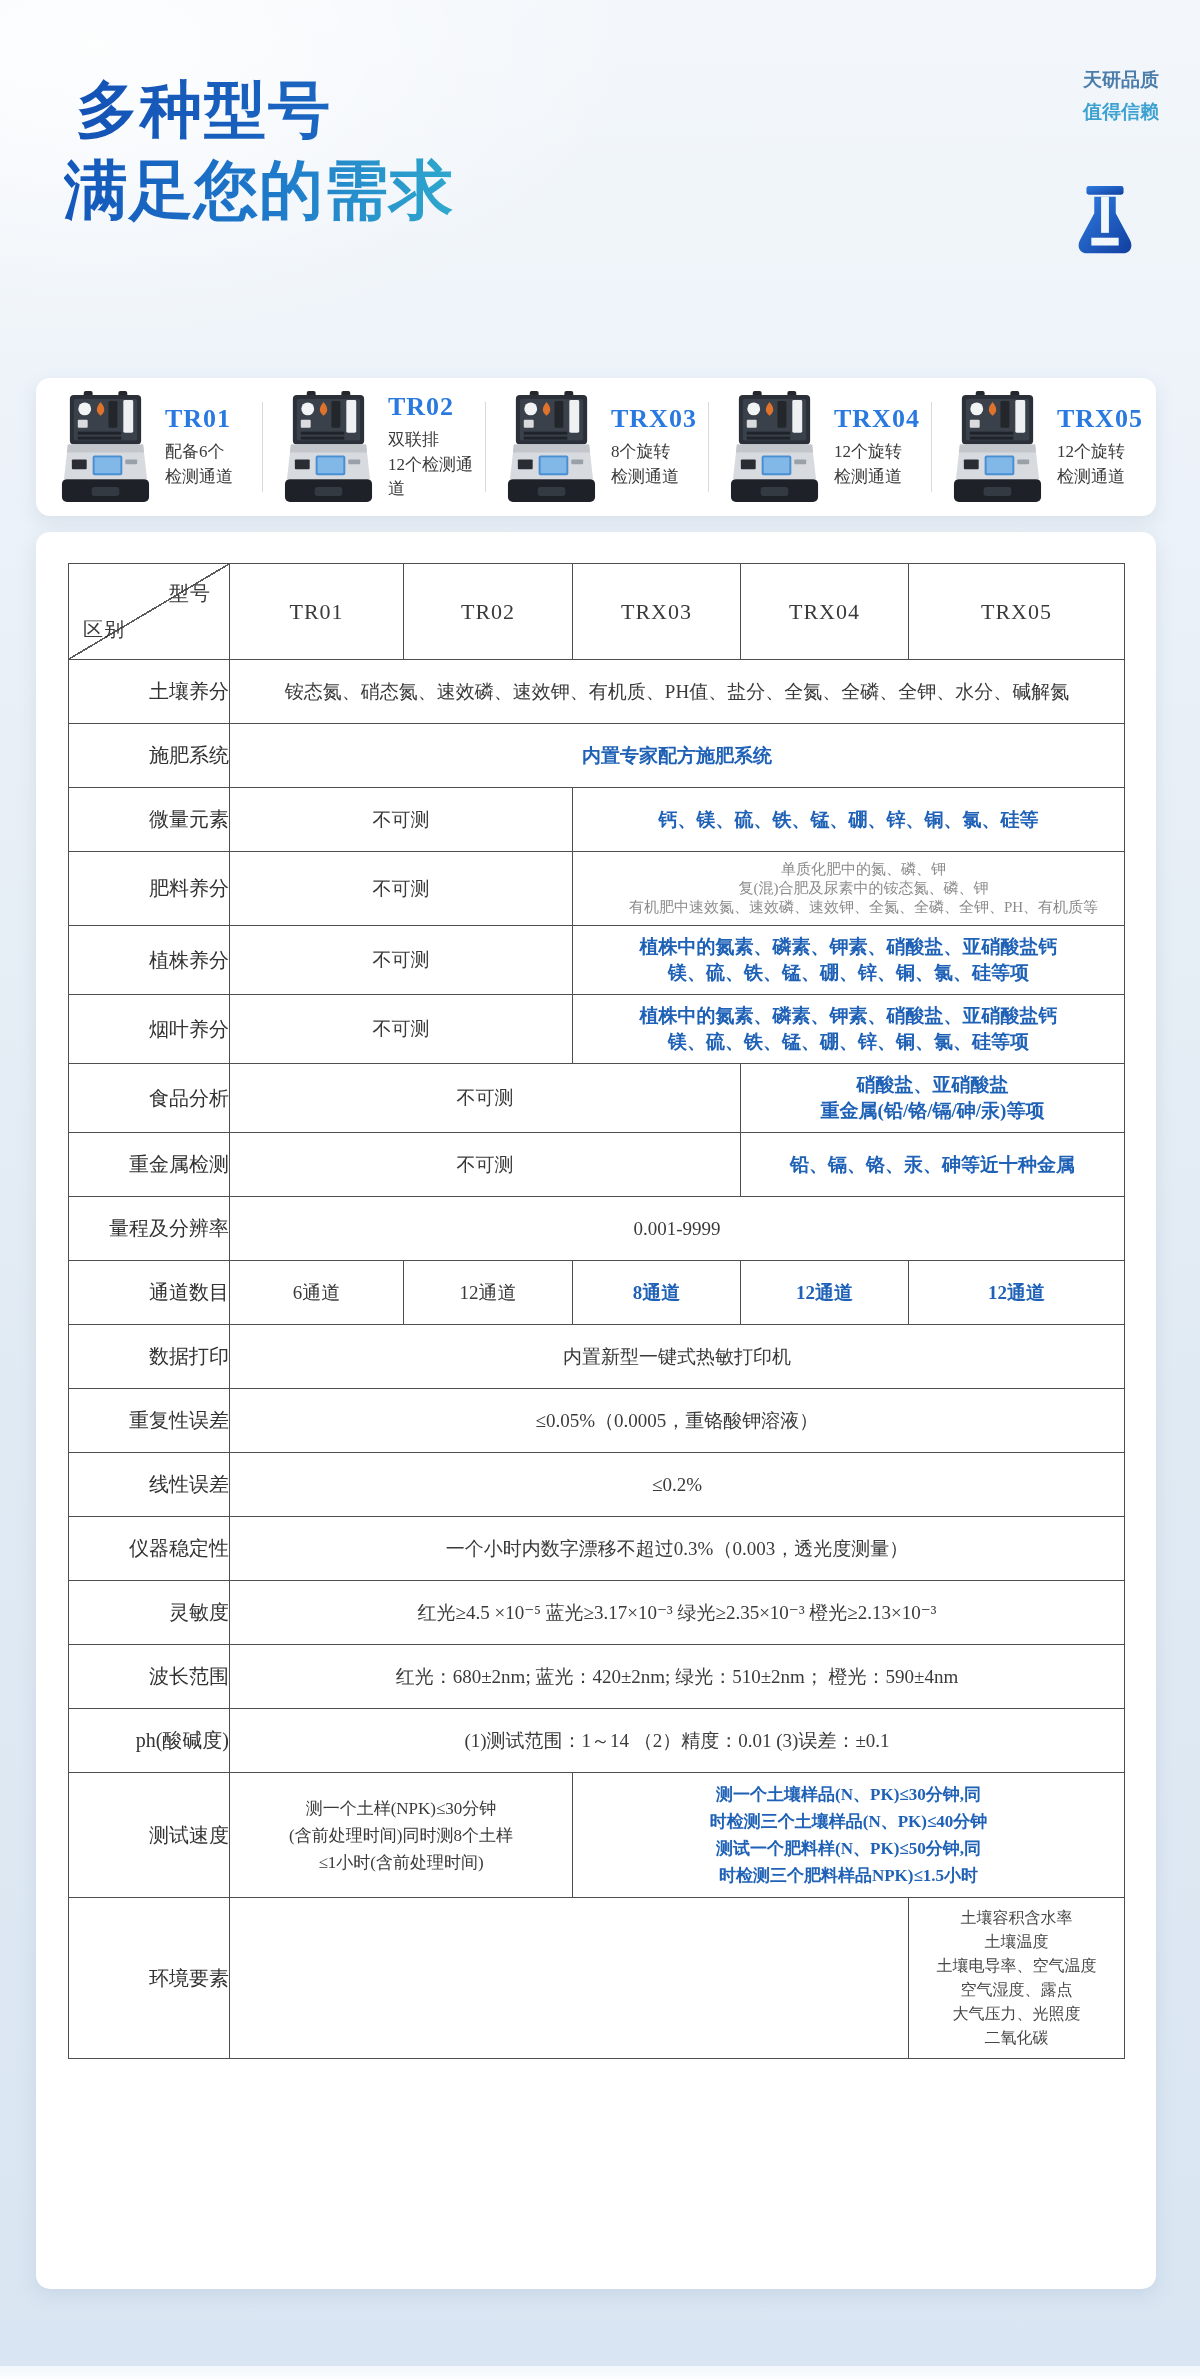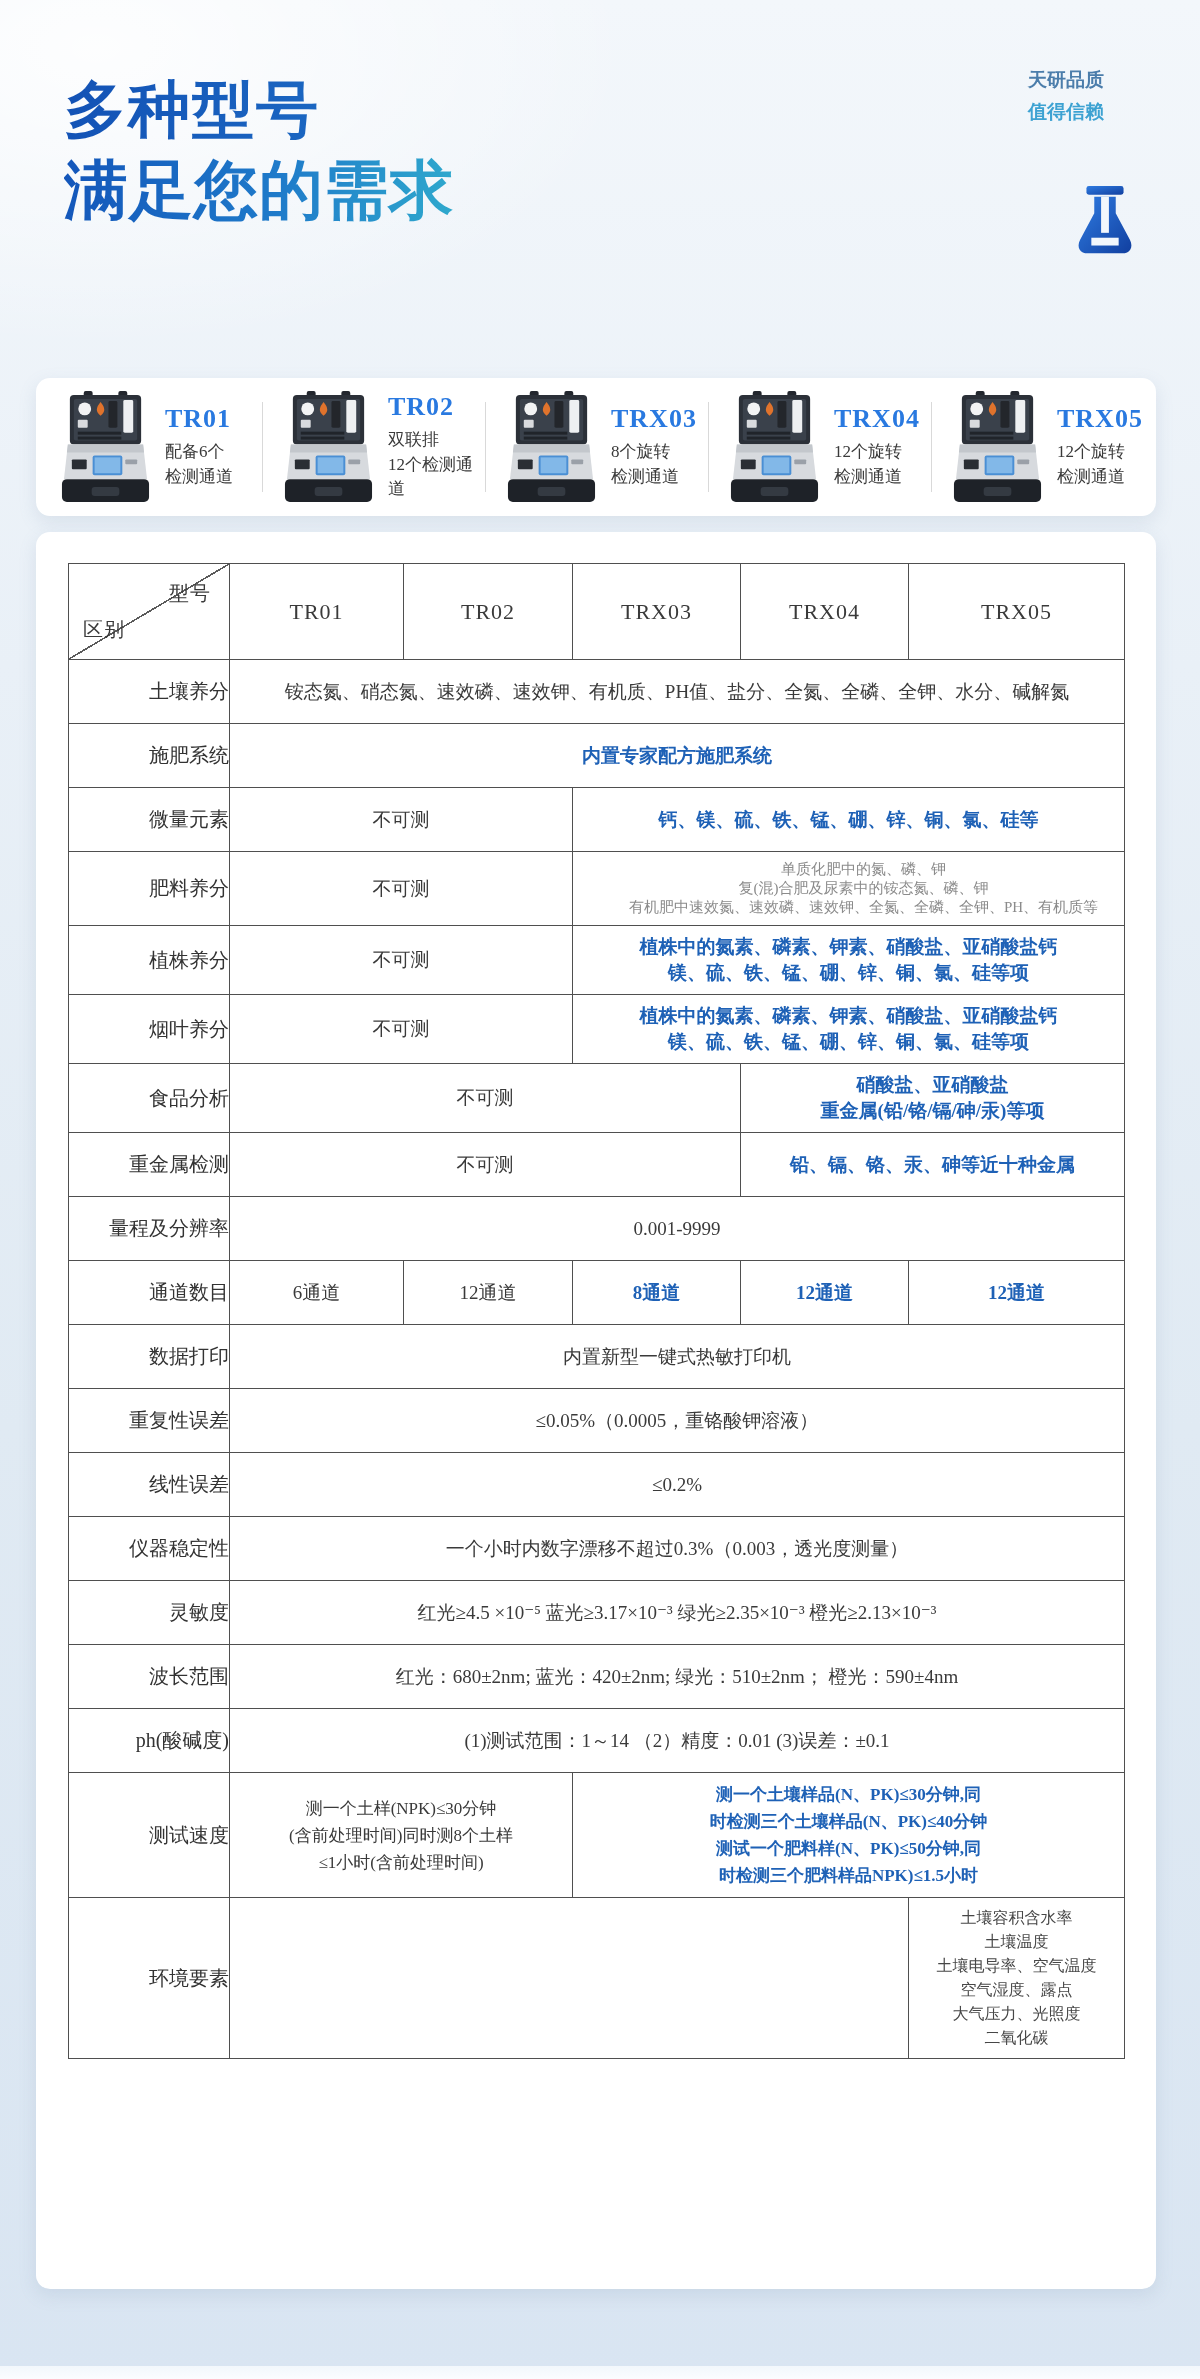--- a/index.html
+++ b/index.html
@@ -20,25 +20,25 @@
       linear-gradient(180deg,#f3f7fb 0%,#e9f0f7 28%,#e0eaf3 60%,#d9e5f2 100%);
     overflow:hidden;
   }
   .bottom-strip{position:absolute;left:0;top:2366px;width:1200px;height:13px;
     background:linear-gradient(180deg,#f2f7fc,#fbfdff);}
 
   
   .title{position:absolute;left:64px;top:78px;font-weight:bold;line-height:1.05;}
   .title .l1{display:block;font-size:62px;letter-spacing:2px;
     background:linear-gradient(100deg,#1352b5 0%,#1e6ec6 90%);
-    -webkit-background-clip:text;background-clip:text;color:transparent;}
+    -webkit-background-clip:text;background-clip:text;color:transparent;margin-left:12px;}
   .title .l2{display:block;font-size:64px;margin-top:14px;letter-spacing:1px;
     background:linear-gradient(95deg,#1356ba 0%,#1f7bca 55%,#2fa9cd 100%);
     -webkit-background-clip:text;background-clip:text;color:transparent;}
-  .tagline{position:absolute;left:1028px;top:64px;font-size:19px;line-height:1.7;font-weight:bold;}
+  .tagline{position:absolute;left:1083px;top:64px;font-size:19px;line-height:1.7;font-weight:bold;}
   .tagline .tg1{display:block;color:#4b7dab;}
   .tagline .tg2{display:block;color:#3da2d2;}
   .flask{position:absolute;left:1064px;top:184px;width:82px;height:84px;}
 
   
   .card{position:absolute;left:36px;width:1120px;background:#ffffff;border-radius:14px;
     box-shadow:0 6px 18px rgba(110,135,165,.16);}
   .products-card{top:378px;height:138px;display:flex;align-items:stretch;padding:0 0 0 4px;}
   .product{position:relative;width:223px;display:flex;align-items:center;padding-left:18px;}
   .product .divider{position:absolute;right:0;top:24px;width:1px;height:90px;background:#d9d9d9;}

